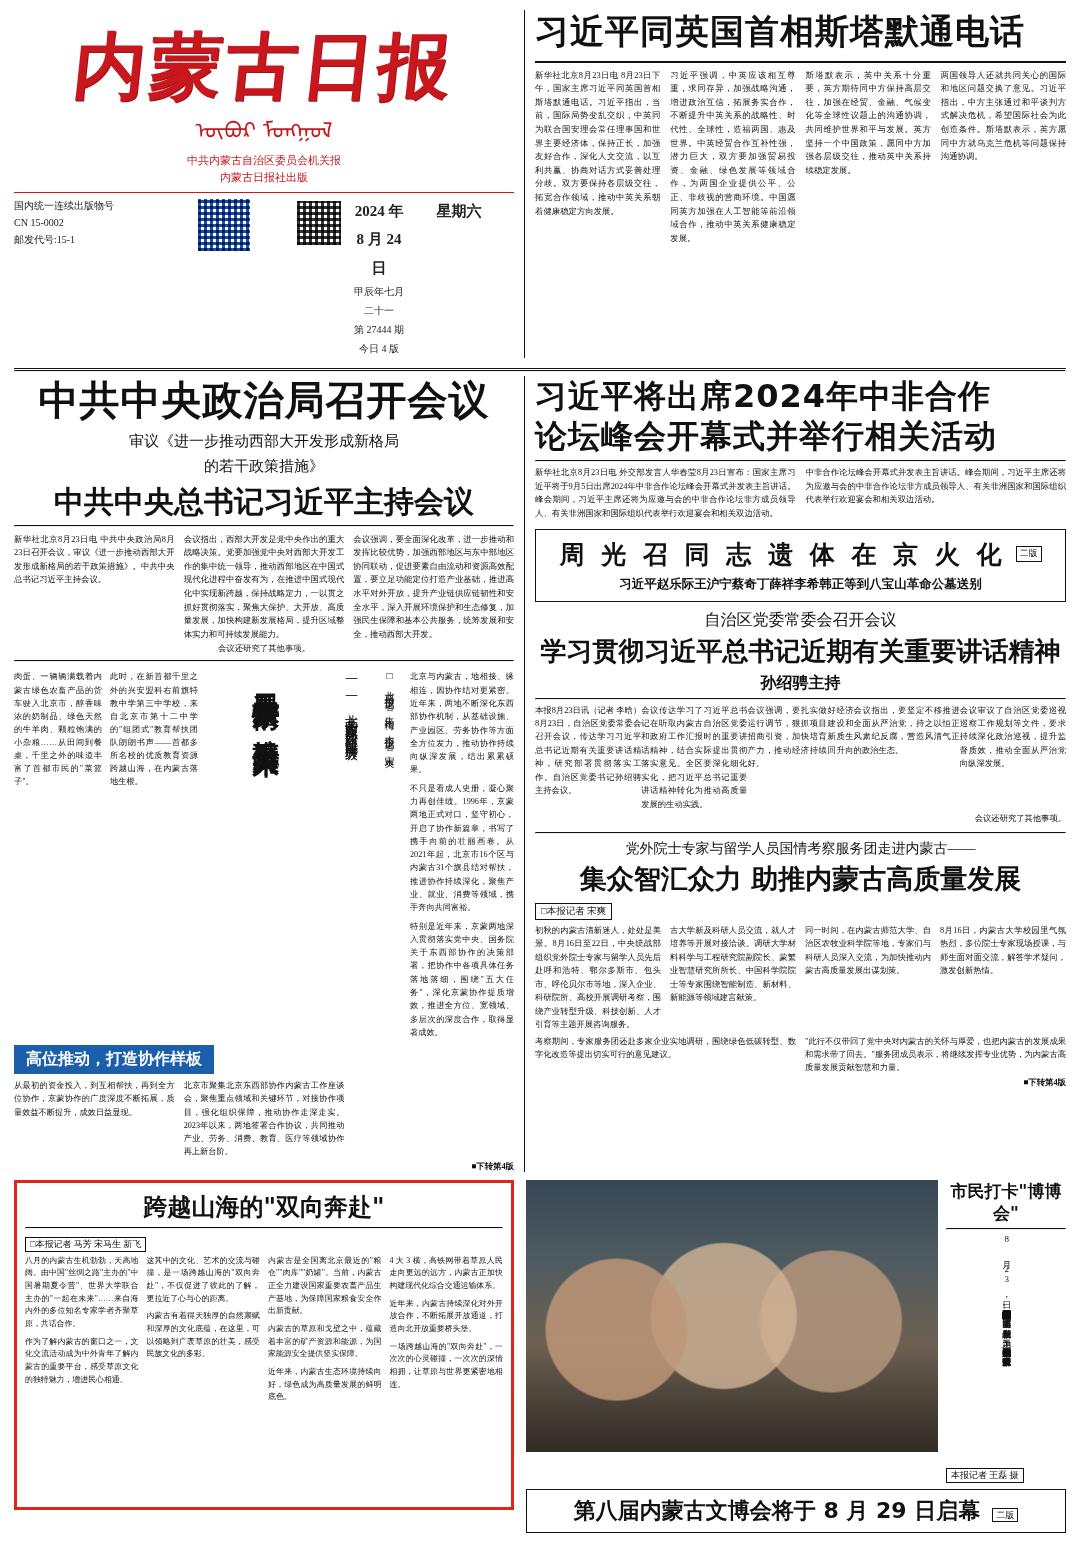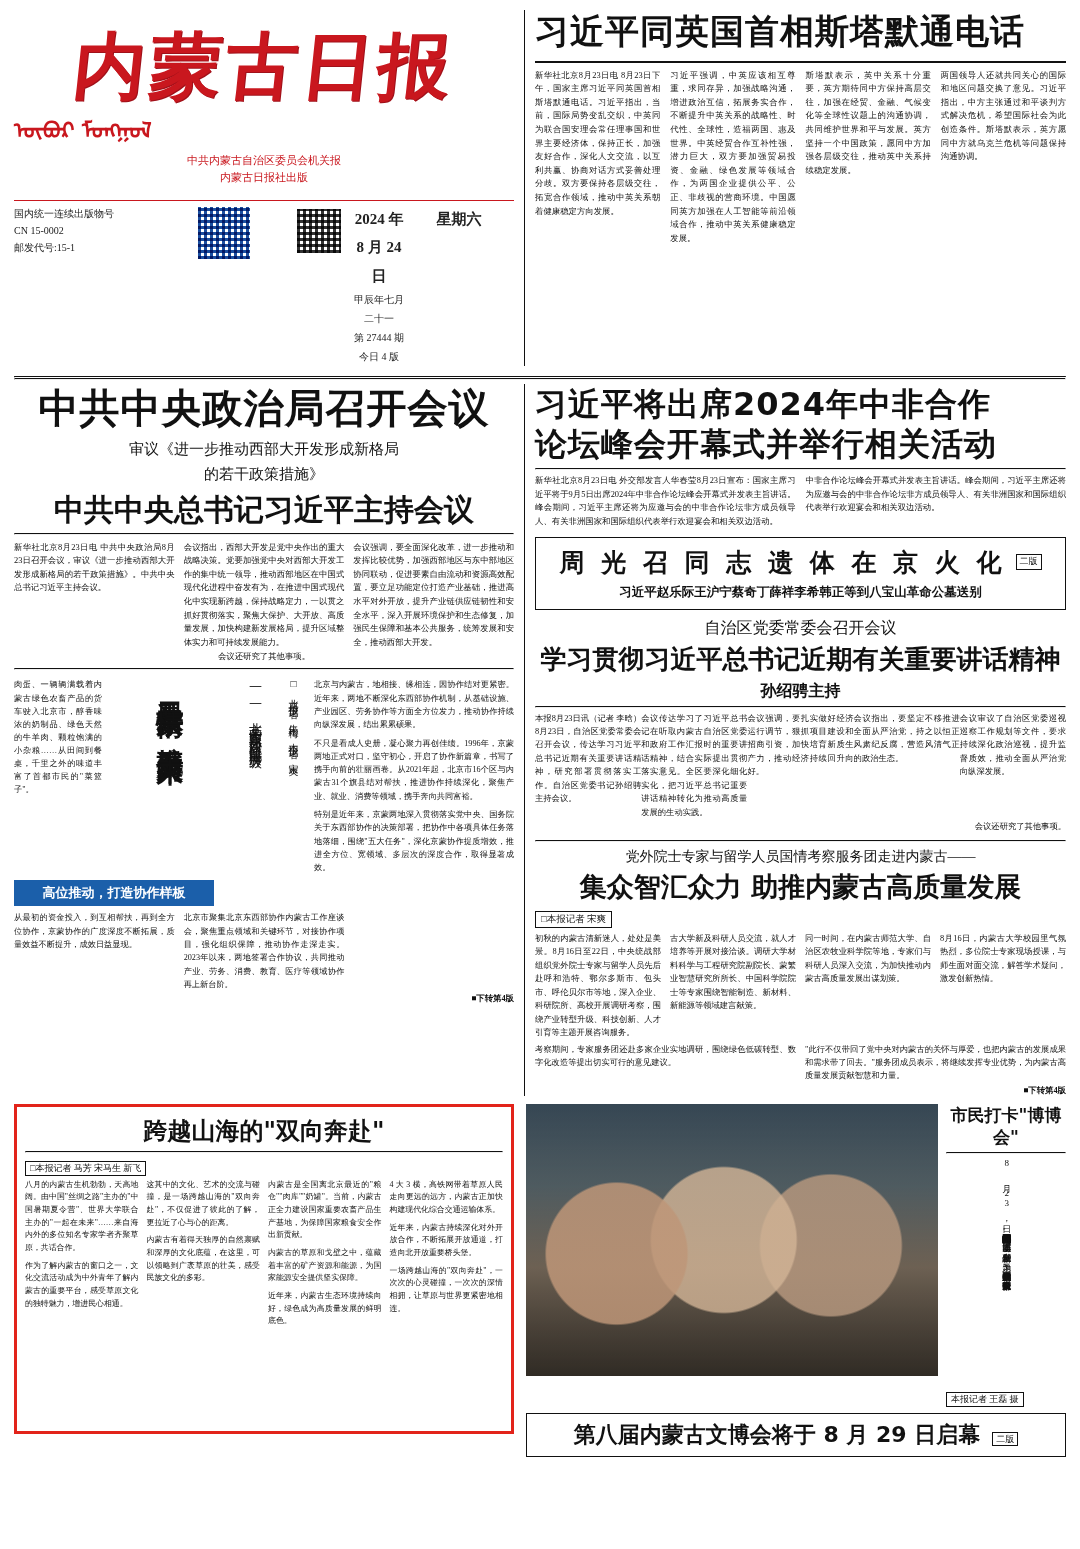--- a/index.html
+++ b/index.html
@@ -23,36 +23,36 @@
     font-weight:bold;
     color:#c9171e;
     letter-spacing:4px;
     text-align:center;
     line-height:1.05;
     margin-top:18px;
     transform:skewX(-6deg);
     text-shadow:1px 1px 0 #a0111a;
   }
   .logo-mongolian {
+    text-align:center;
     color:#c9171e;
     font-size:22px;
     letter-spacing:6px;
     margin-top:2px;
     font-family:"DejaVu Sans", sans-serif;
-    font-weight:bold;
   }
   .logo-sub {
     text-align:center;
     color:#c9171e;
     font-size:11px;
     margin-top:8px;
     line-height:1.5;
   }
   .mast-meta {
-    display:flex; margin-top:14px; font-size:10px; color:#222;
+    display:flex; margin-top:6px; font-size:10px; color:#222;
     border-top:1px solid #c9171e; padding-top:4px;
   }
   .mast-meta .col { flex:1; line-height:1.7; }
   .mast-meta .col.left { width:150px; flex:0 0 150px; }
   .mast-meta .col.mid { flex:0 0 120px; text-align:center; }
   .mast-meta .col.date { flex:1; text-align:center; line-height:1.9; }
   .mast-meta .col.right { flex:0 0 110px; text-align:center; line-height:1.9; }
   .qr {
     width:56px;height:56px;margin:0 auto;
     background:
@@ -122,21 +122,21 @@
   }
   .byline { text-align:center; font-size:12px; margin-top:4px; }
 
   .boxed-news {
     border:1px solid #111; padding:8px 0; margin-top:8px;
   }
   .jump { font-weight:bold; font-size:8.4px; }
 
   .bar-blue {
     background:#1b5faa; color:#fff; font-weight:bold; text-align:center;
-    font-size:13px; padding:4px 8px; font-family:"DejaVu Sans",sans-serif;
+    font-size:16px; padding:4px 8px; font-family:"DejaVu Sans",sans-serif;
   }
 
   .photo-people {
     background:linear-gradient(180deg,#3a4c5a 0%,#5d6c72 30%,#8f7f6d 60%,#4a4238 100%);
     position:relative; overflow:hidden;
   }
   .photo-people:after{
     content:""; position:absolute; inset:0;
     background:
       radial-gradient(circle at 22% 55%, rgba(190,150,120,.85) 0 70px, transparent 72px),
@@ -219,20 +219,21 @@
         <div class="c">新华社北京8月23日电  中共中央政治局8月23日召开会议，审议《进一步推动西部大开发形成新格局的若干政策措施》。中共中央总书记习近平主持会议。</div>
         <div class="c">会议指出，西部大开发是党中央作出的重大战略决策。党要加强党中央对西部大开发工作的集中统一领导，推动西部地区在中国式现代化进程中奋发有为，在推进中国式现代化中实现新跨越，保持战略定力，一以贯之抓好贯彻落实，聚焦大保护、大开放、高质量发展，加快构建新发展格局，提升区域整体实力和可持续发展能力。</div>
         <div class="c">会议强调，要全面深化改革，进一步推动和发挥比较优势，加强西部地区与东中部地区协同联动，促进要素自由流动和资源高效配置，要立足功能定位打造产业基础，推进高水平对外开放，提升产业链供应链韧性和安全水平，深入开展环境保护和生态修复，加强民生保障和基本公共服务，统筹发展和安全，推动西部大开发。</div>
       </div>
       <div style="text-align:center;font-size:8.4px;margin-top:2px">会议还研究了其他事项。</div>
 
       <hr class="rule-thin" style="margin-top:6px">
 
       <div class="feature">
         <div class="txtcol">肉蛋、一辆辆满载着内蒙古绿色农畜产品的货车驶入北京市，醇香味浓的奶制品、绿色天然的牛羊肉、颗粒饱满的小杂粮……从田间到餐桌，千里之外的味道丰富了首都市民的"菜篮子"。</div>
+        <div class="txtcol">此时，在新首都千里之外的兴安盟科右前旗特教中学第三中学校，来自北京市第十二中学的"组团式"教育帮扶团队朗朗书声——首都多所名校的优质教育资源跨越山海，在内蒙古落地生根。</div>
         <div style="width:120px;display:flex;justify-content:center">
           <div class="vtitle" style="font-size:27px;">千里共叙京蒙情  携手聚力向未来</div>
         </div>
         <div style="width:34px;display:flex;justify-content:center">
           <div class="vtitle" style="font-size:13px;font-weight:normal">——北京内蒙古东西部协作双向赋能提质升级</div>
         </div>
         <div style="width:26px;display:flex;justify-content:center">
           <div class="vtitle" style="font-size:10px;font-weight:normal;font-family:'Liberation Serif',serif">□北京日报记者 朱松梅  本报记者 宋爽</div>
         </div>
         <div style="flex:1">

